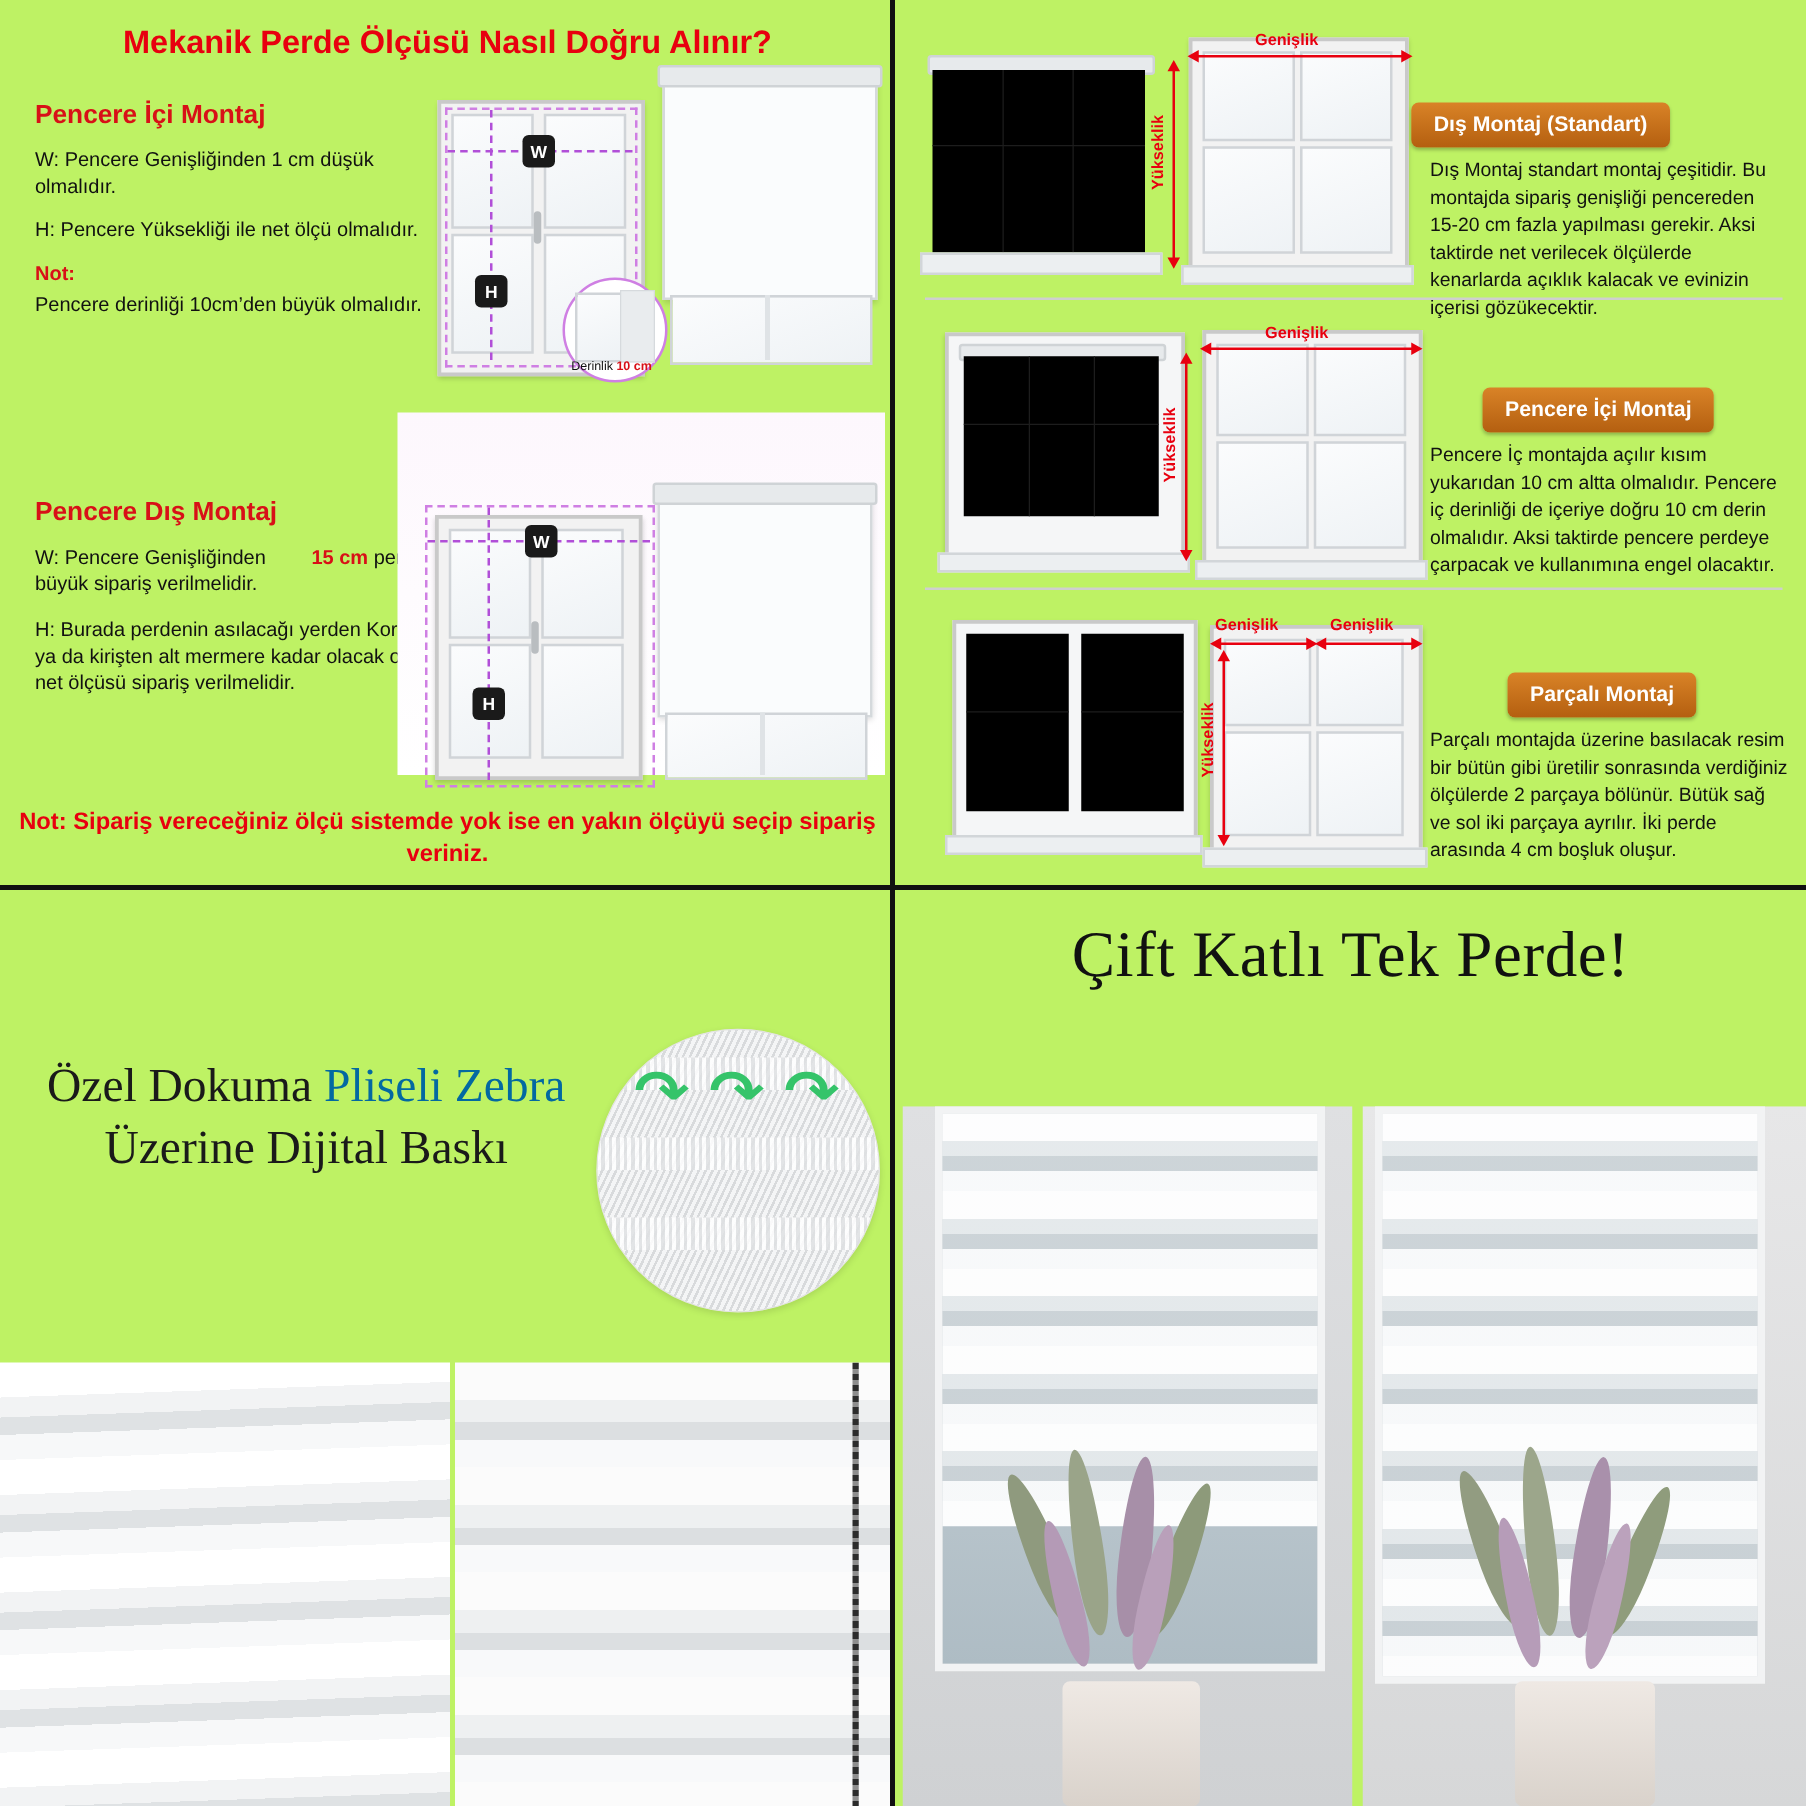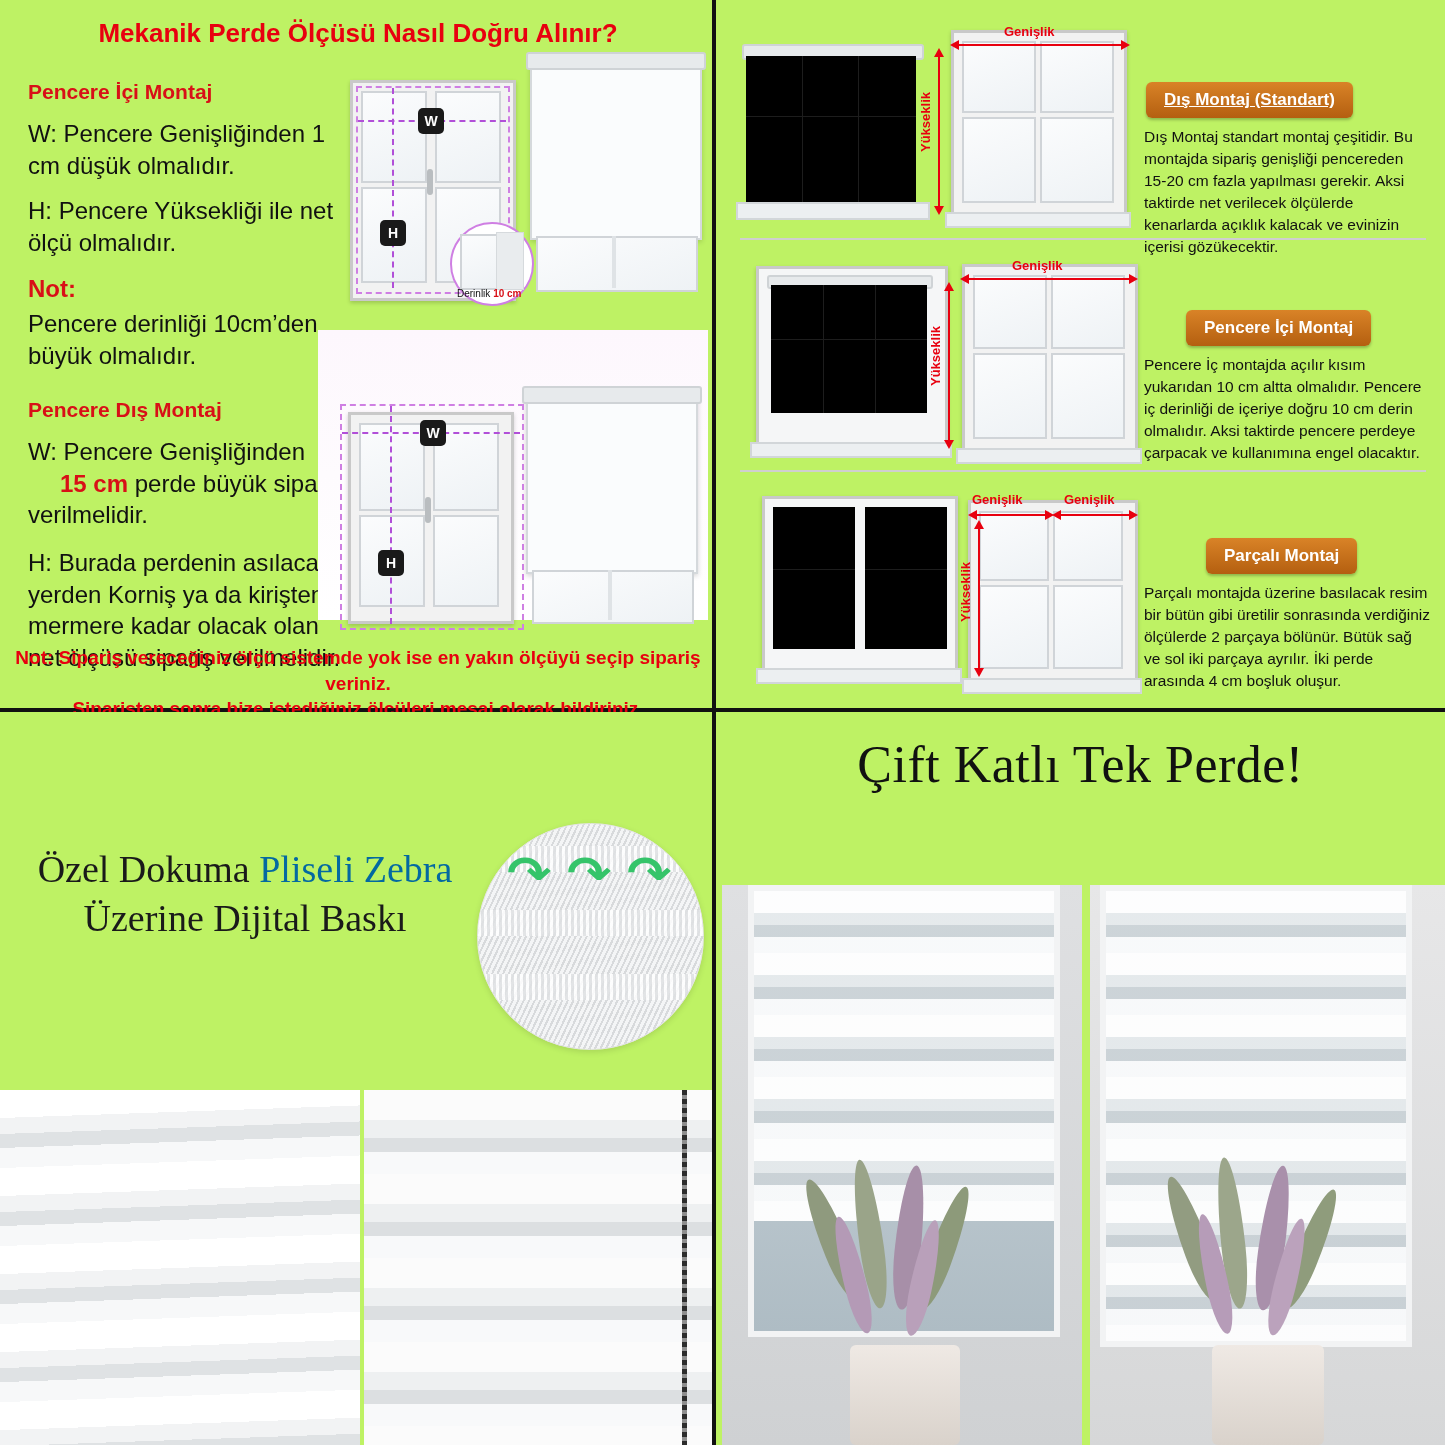--- a/index.html
+++ b/index.html
@@ -17,21 +17,21 @@
   .q-tr{left:716px;top:0;width:729px;height:712px;border-bottom:4px solid #111;}
   .q-bl{left:0;top:712px;width:716px;height:733px;border-right:4px solid #111;}
   .q-br{left:716px;top:712px;width:729px;height:733px;}
 
   
   .tl-title{
     position:absolute;left:0;top:18px;width:716px;text-align:center;
     color:#e8000f;font-size:26px;font-weight:bold;
   }
   .tl-head{color:#d81017;font-size:21px;font-weight:bold;}
-  .tl-text{color:#111;font-size:24px;line-height:1.32;}
+  .tl-text{color:#111;font-size:16px;line-height:1.32;}
   .tl-block{position:absolute;}
   .b1{left:28px;top:80px;width:310px;}
   .b1 .tl-head{display:block;margin-bottom:14px;}
   .b1 p{margin:0 0 14px 0;}
   .note-red{color:#d81017;font-weight:bold;}
   .b2{left:28px;top:398px;width:330px;}
   .b2 .tl-head{display:block;margin-bottom:14px;}
   .b2 p{margin:0 0 16px 0;}
   .red-inline{color:#d81017;font-weight:bold;margin-left:32px;}
   .tl-footer{
@@ -219,21 +219,20 @@
       </div>
       <div class="dashrect" style="left:22px;top:74px;width:180px;height:222px;"></div>
       <div class="dashline-h" style="left:24px;top:102px;width:178px;"></div>
       <div class="dashline-v" style="left:72px;top:76px;height:218px;"></div>
       <div class="tag" style="left:102px;top:90px;">W</div>
       <div class="tag" style="left:60px;top:220px;">H</div>
     </div>
 
     <div class="tl-footer">
       <div>Not: Sipariş vereceğiniz ölçü sistemde yok ise en yakın ölçüyü seçip sipariş veriniz.</div>
-      <div>Siparişten sonra bize istediğiniz ölçüleri mesaj olarak bildiriniz.</div>
     </div>
   </div>
 
   <div class="quad q-tr">
 
     <div class="tr-sep" style="top:238px;"></div>
     <div class="tr-sep" style="top:470px;"></div>
 
     <div class="tr-row" style="top:0;height:238px;">
 
@@ -260,21 +259,21 @@
       <div class="dim-h" style="left:238px;top:44px;width:170px;"></div>
       <div class="arrow-l" style="left:234px;top:40px;"></div>
       <div class="arrow-r" style="left:405px;top:40px;"></div>
       <div class="dim-label" style="left:288px;top:24px;">Genişlik</div>
 
       <div class="dim-v" style="left:222px;top:56px;height:152px;"></div>
       <div class="arrow-u" style="left:218px;top:48px;"></div>
       <div class="arrow-d" style="left:218px;top:206px;"></div>
       <div class="dim-label vert" style="left:202px;top:92px;">Yükseklik</div>
 
-      <div class="badge" style="left:430px;top:82px;text-decoration:underline;">Dış Montaj (Standart)</div>
+      <div class="badge" style="left:413px;top:82px;">Dış Montaj (Standart)</div>
       <div class="tr-text" style="left:428px;top:126px;width:282px;">Dış Montaj standart montaj çeşitidir. Bu montajda sipariş genişliği pencereden 15-20 cm fazla yapılması gerekir. Aksi taktirde net verilecek ölçülerde kenarlarda açıklık kalacak ve evinizin içerisi gözükecektir.</div>
     </div>
 
     <div class="tr-row" style="top:238px;height:232px;">
       <div style="position:absolute;left:40px;top:28px;width:186px;height:186px;">
         <div class="frame-out" style="left:0;top:0;width:186px;height:176px;background:#f5f6f7;">
           <div class="roller-bar" style="left:8px;top:6px;width:162px;height:10px;"></div>
           <div class="blackout" style="left:12px;top:16px;width:156px;height:128px;">
             <div class="grid-line" style="left:52px;top:0;width:1px;height:128px;"></div>
             <div class="grid-line" style="left:104px;top:0;width:1px;height:128px;"></div>

